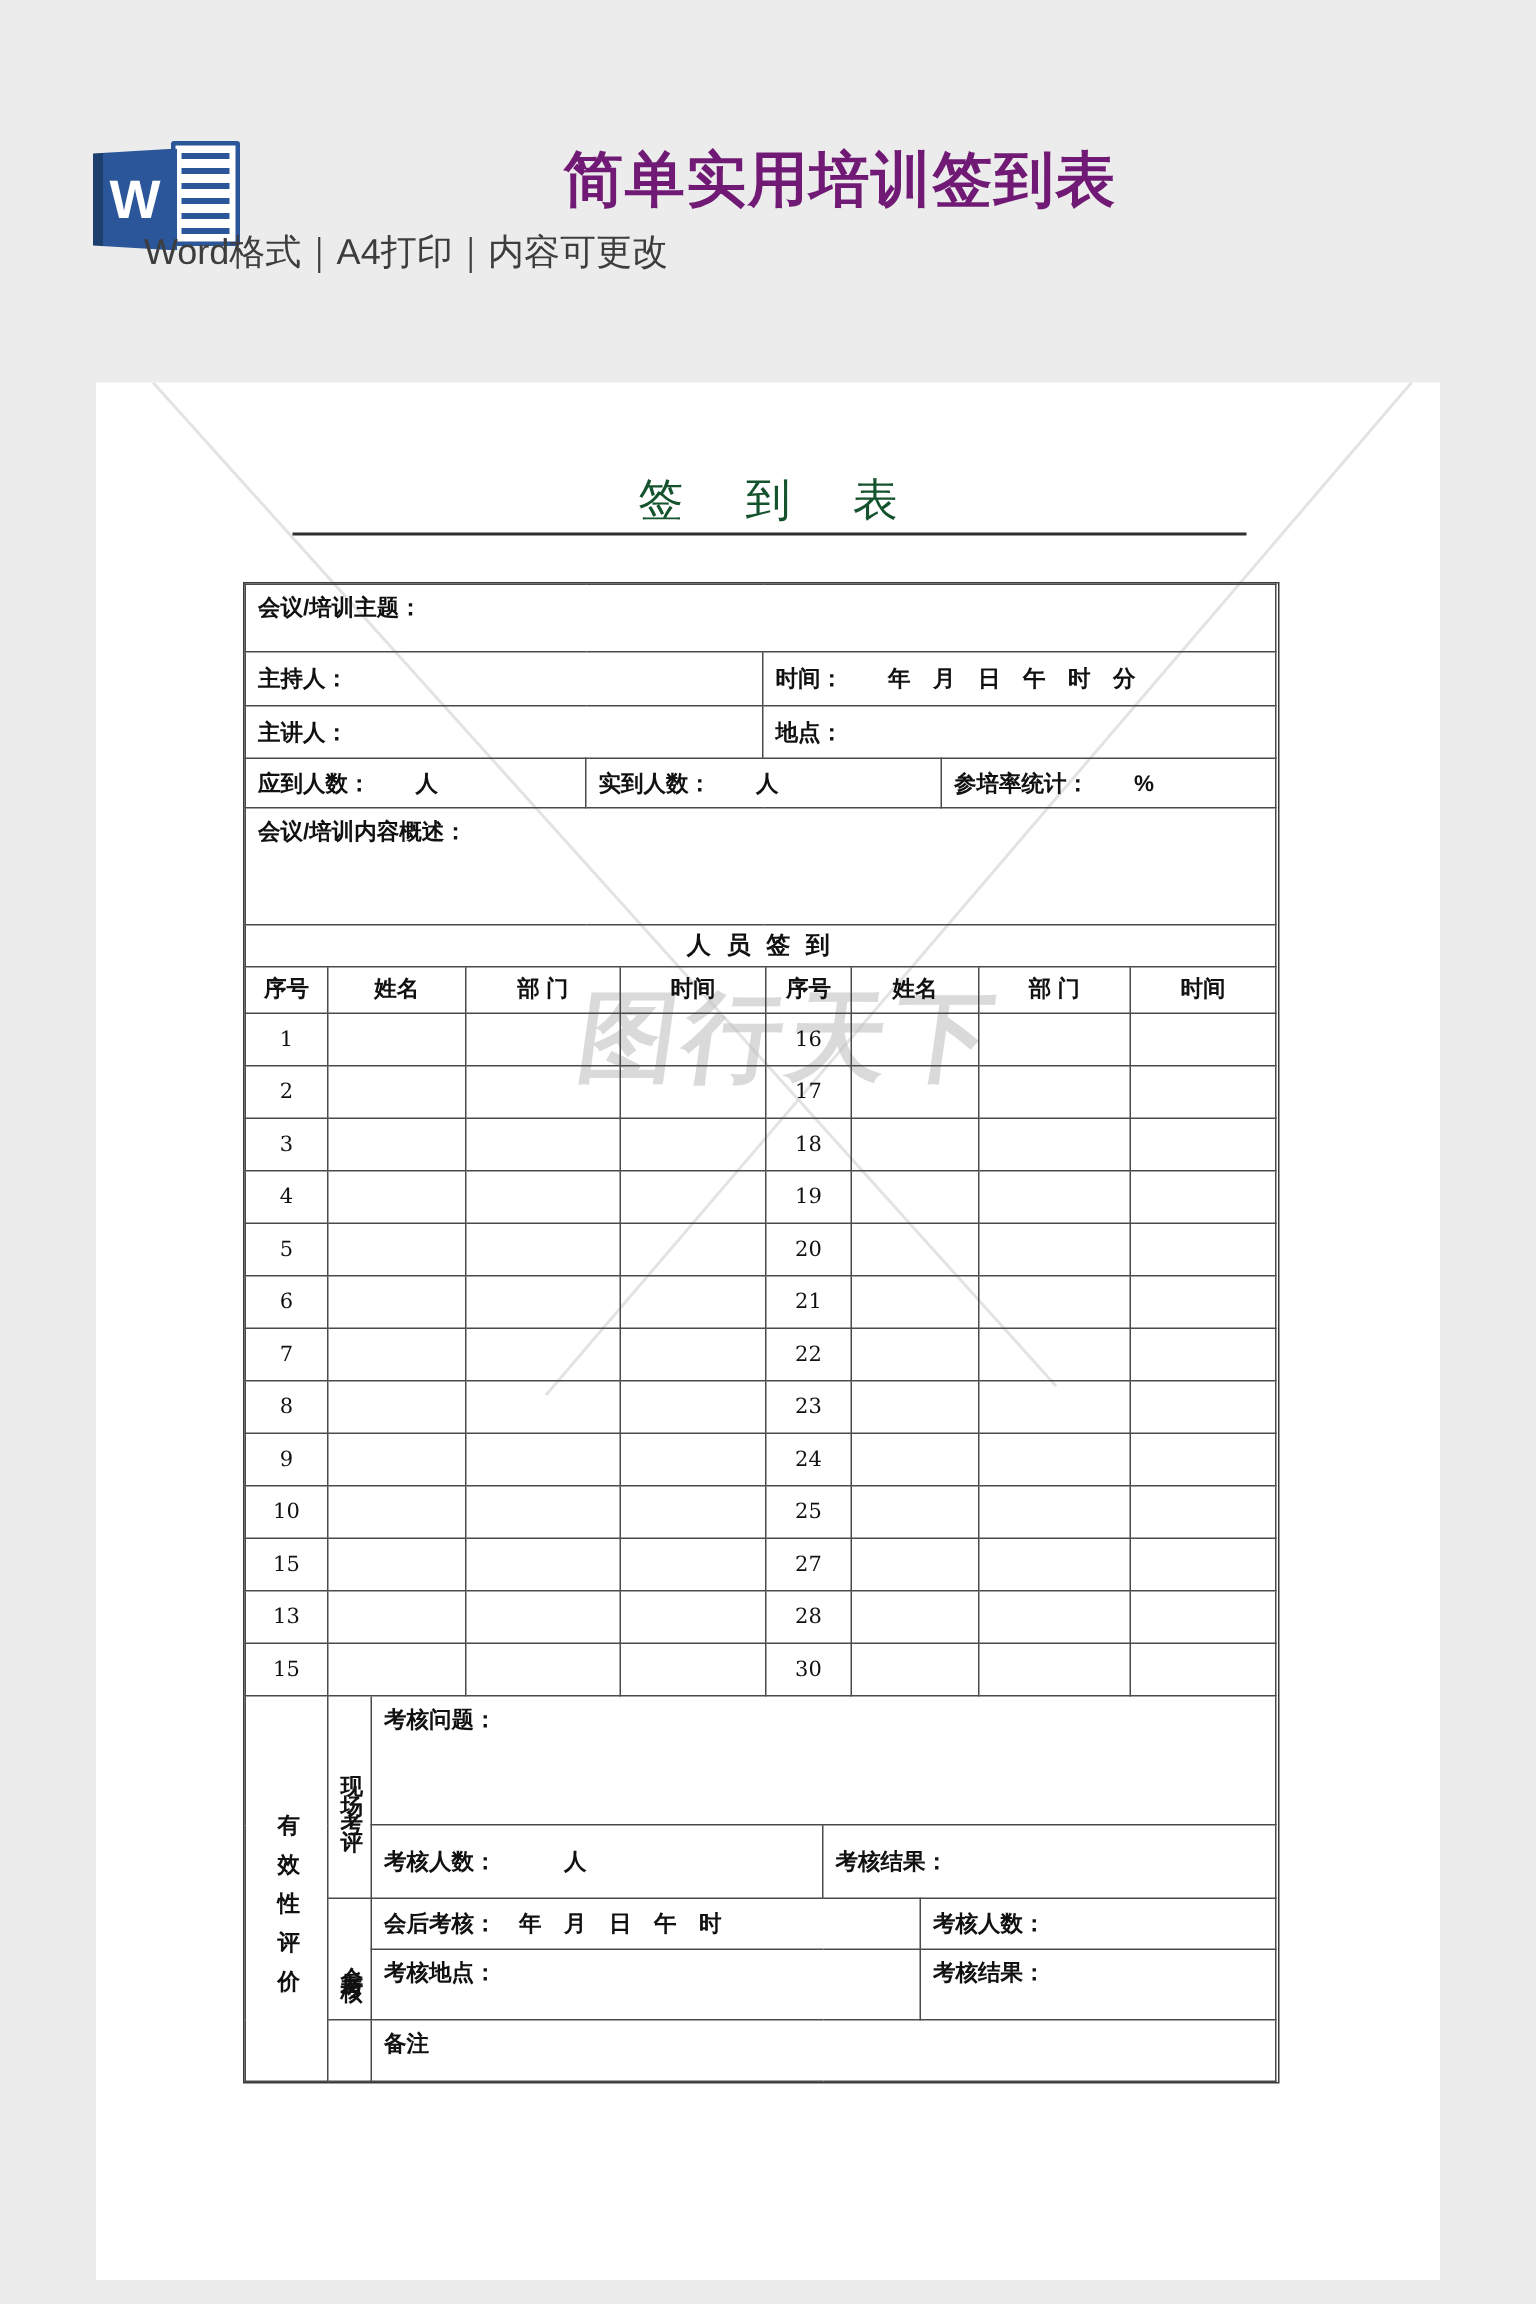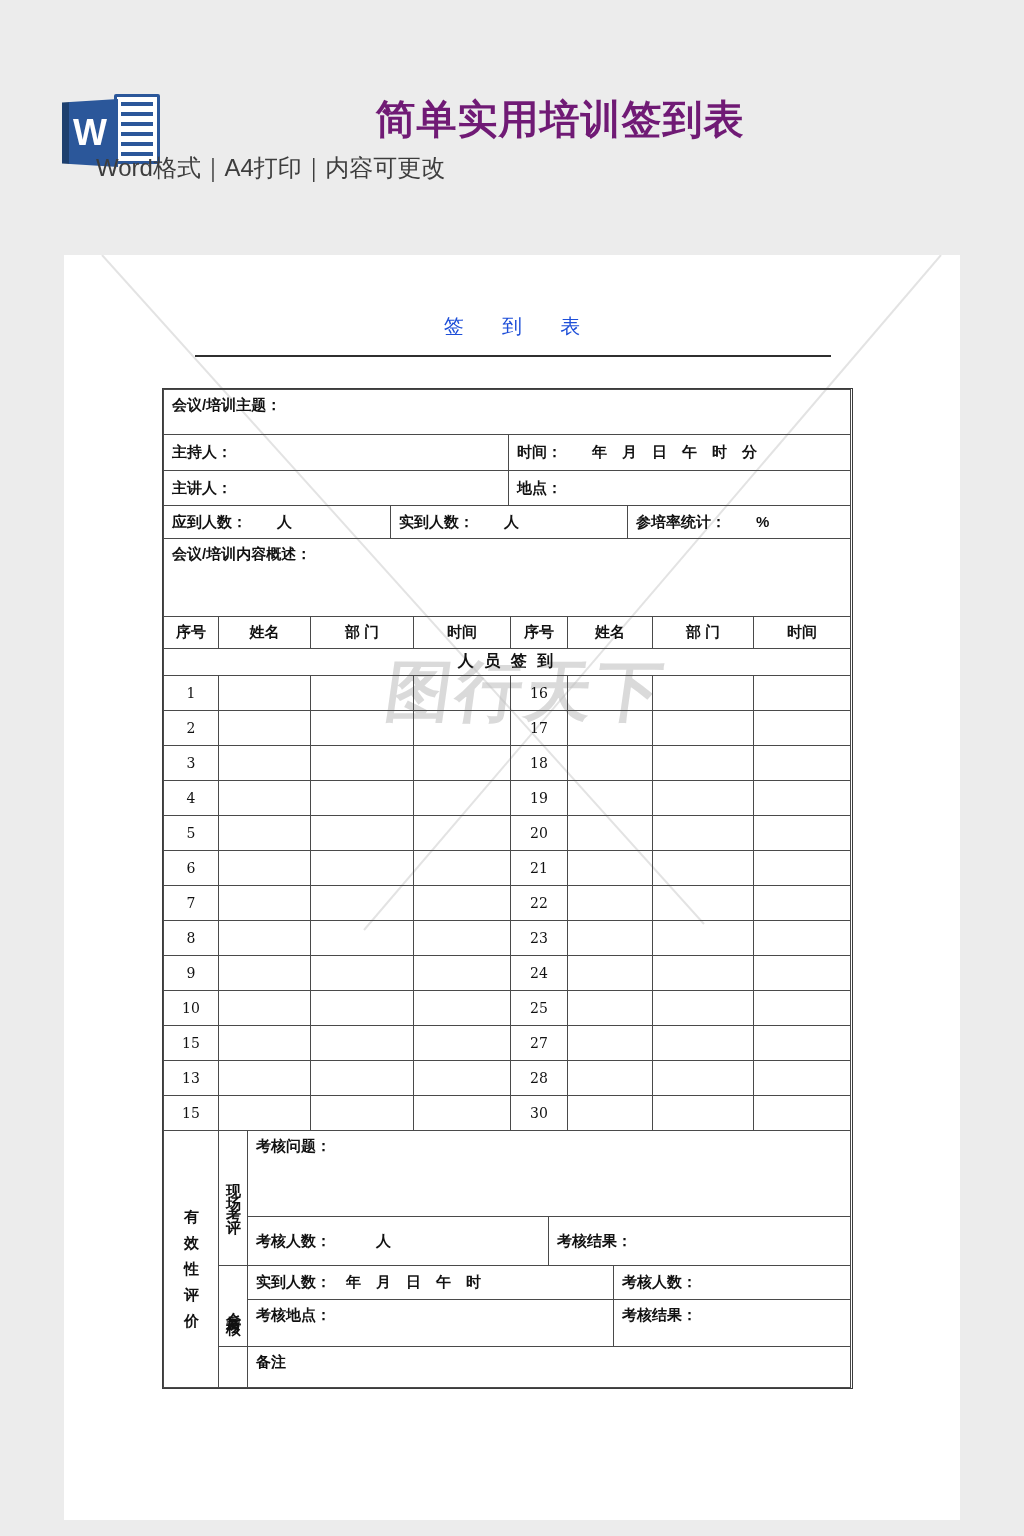--- a/index.html
+++ b/index.html
@@ -26,21 +26,21 @@
     font-size:24px;color:#3d3d3d;}
   
   .page{position:absolute;left:64px;top:255px;width:896px;height:1265px;background:#ffffff;}
   .wm-lines{position:absolute;left:0;top:0;z-index:0;pointer-events:none;}
   .wm-text{position:absolute;left:322px;top:392px;z-index:0;pointer-events:none;
     font-family:"DejaVu Serif","Liberation Serif",serif;
     font-size:66px;font-weight:bold;color:#bdbdbd;opacity:.55;
     letter-spacing:4px;transform:skewX(-8deg);white-space:nowrap;}
   .doc-title{position:absolute;left:0;top:58px;width:100%;z-index:1;text-align:center;
     font-family:"DejaVu Serif","Liberation Serif",serif;
-    font-size:20px;font-weight:500;color:#1d4ed8;letter-spacing:16px;text-indent:16px;}
+    font-size:30px;font-weight:500;color:#14532d;letter-spacing:16px;text-indent:16px;}
   .doc-underline{position:absolute;left:131px;top:100px;width:636px;height:2px;background:#2f2f2f;z-index:1;}
   
   .tables{position:absolute;left:98px;top:133px;width:689px;z-index:1;border:1px solid #3c3c3c;}
   table.tbl{width:687px;border-collapse:collapse;table-layout:fixed;}
   .tbl td{border:1px solid #4a4a4a;font-size:15px;font-weight:bold;color:#111;
     padding:0 4px 0 8px;vertical-align:middle;background:transparent;
     overflow:hidden;white-space:nowrap;}
   .tbl + .tbl tr:first-child td{border-top:none;}
   td.top{vertical-align:top;padding-top:6px;}
   td.num{font-family:"DejaVu Serif","Liberation Serif",serif;font-weight:normal;
@@ -117,32 +117,32 @@
         <col style="width:55px">
           <col style="width:92px">
           <col style="width:103px">
           <col style="width:97px">
         <col style="width:57px">
           <col style="width:85px">
           <col style="width:101px">
           <col style="width:97px">
       </colgroup>
       <tbody>
+        <tr style="height:27px">
+          <td colspan="8" class="section" data-name="signin-section-title">人 员 签 到</td>
+        </tr>
         <tr style="height:31px" data-name="signin-header-row">
           <td class="colhead" data-name="col-header-serial">序号</td>
           <td class="colhead" data-name="col-header-name">姓名</td>
           <td class="colhead" data-name="col-header-department">部 门</td>
           <td class="colhead" data-name="col-header-time">时间</td>
           <td class="colhead" data-name="col-header-serial">序号</td>
           <td class="colhead" data-name="col-header-name">姓名</td>
           <td class="colhead" data-name="col-header-department">部 门</td>
           <td class="colhead" data-name="col-header-time">时间</td>
-        </tr>
-        <tr style="height:27px">
-          <td colspan="8" class="section" data-name="signin-section-title">人 员 签 到</td>
         </tr>
       </tbody>
       <tbody data-name="signin-rows">
           <tr data-name="signin-row">
             <td class="num" data-name="serial-cell">1</td>
             <td data-name="empty-cell"></td>
             <td data-name="empty-cell"></td>
             <td data-name="empty-cell"></td>
             <td class="num" data-name="serial-cell">16</td>
             <td data-name="empty-cell"></td>
@@ -291,21 +291,21 @@
           <td colspan="3" class="top" data-name="assessment-question-cell">考核问题：</td>
         </tr>
         <tr style="height:49px">
           <td data-name="onsite-count-cell">考核人数：　　　人</td>
           <td colspan="2" data-name="onsite-result-cell">考核结果：</td>
         </tr>
         <tr style="height:34px">
           <td rowspan="2" class="vcell" data-name="after-assessment-label-cell">
             <span class="vtext vt-tight" data-name="after-assessment-label">会后考核</span>
           </td>
-          <td colspan="2" data-name="after-time-cell">实到人数：　年　月　日　午　时</td>
+          <td colspan="2" data-name="after-time-cell">会后考核：　年　月　日　午　时</td>
           <td data-name="after-count-cell">考核人数：</td>
         </tr>
         <tr style="height:47px">
           <td colspan="2" class="top" data-name="after-place-cell">考核地点：</td>
           <td class="top" data-name="after-result-cell">考核结果：</td>
         </tr>
         <tr style="height:41px">
           <td data-name="empty-cell"></td>
           <td colspan="3" class="top" data-name="remark-cell">备注</td>
         </tr>

